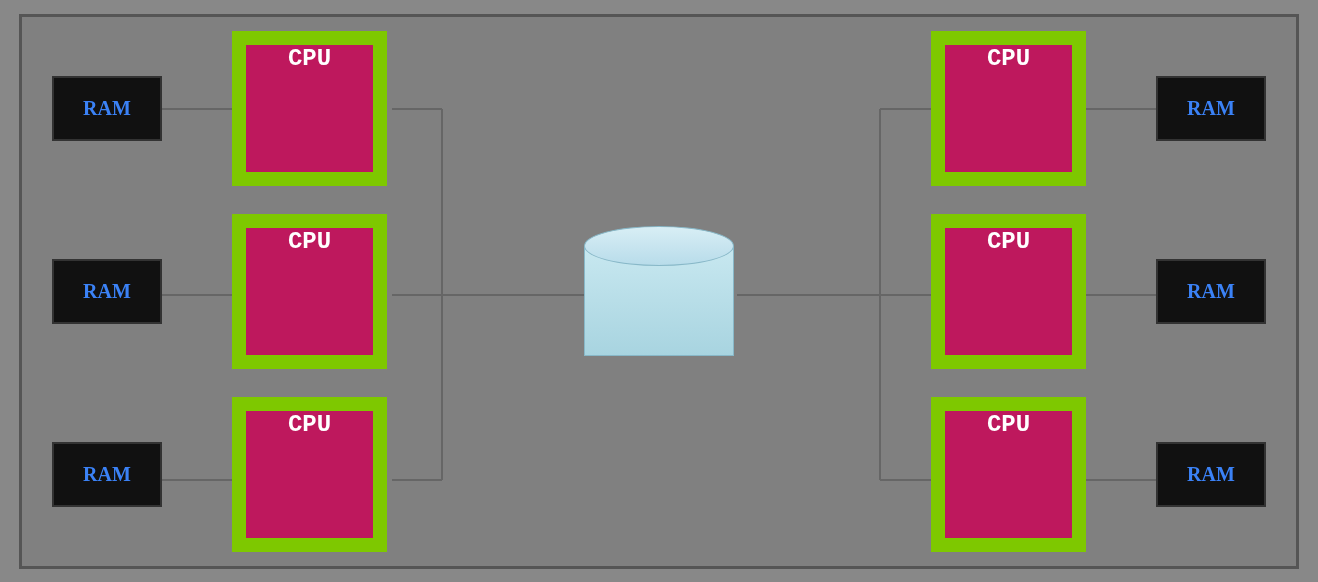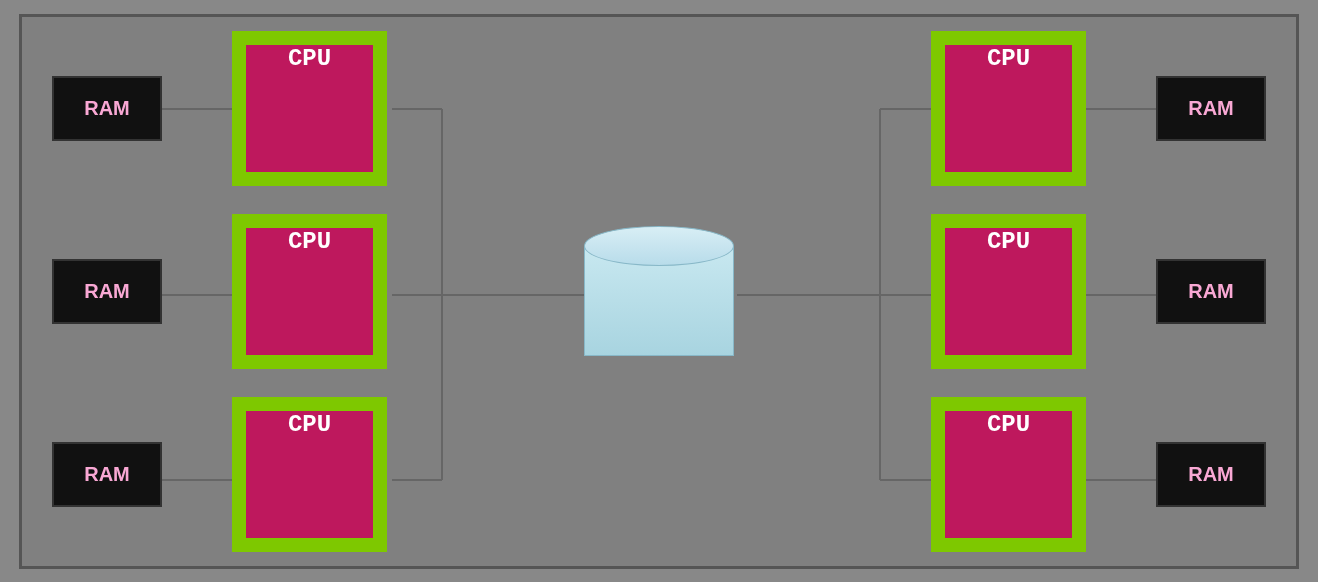--- a/index.html
+++ b/index.html
@@ -78,22 +78,22 @@
     }
 
     .ram-box {
       width: 110px;
       height: 65px;
       background: #111;
       border: 2px solid #333;
       display: flex;
       align-items: center;
       justify-content: center;
-      color: #f9a8d4;
-      font-family: Liberation Sans, sans-serif;
+      color: #3b82f6;
+      font-family: Liberation Serif, serif;
       font-size: 20px;
       font-weight: bold;
     }
 
     .cpu-wrapper {
       width: 155px;
       height: 155px;
       background: #7ec800;
       display: flex;
       align-items: center;

